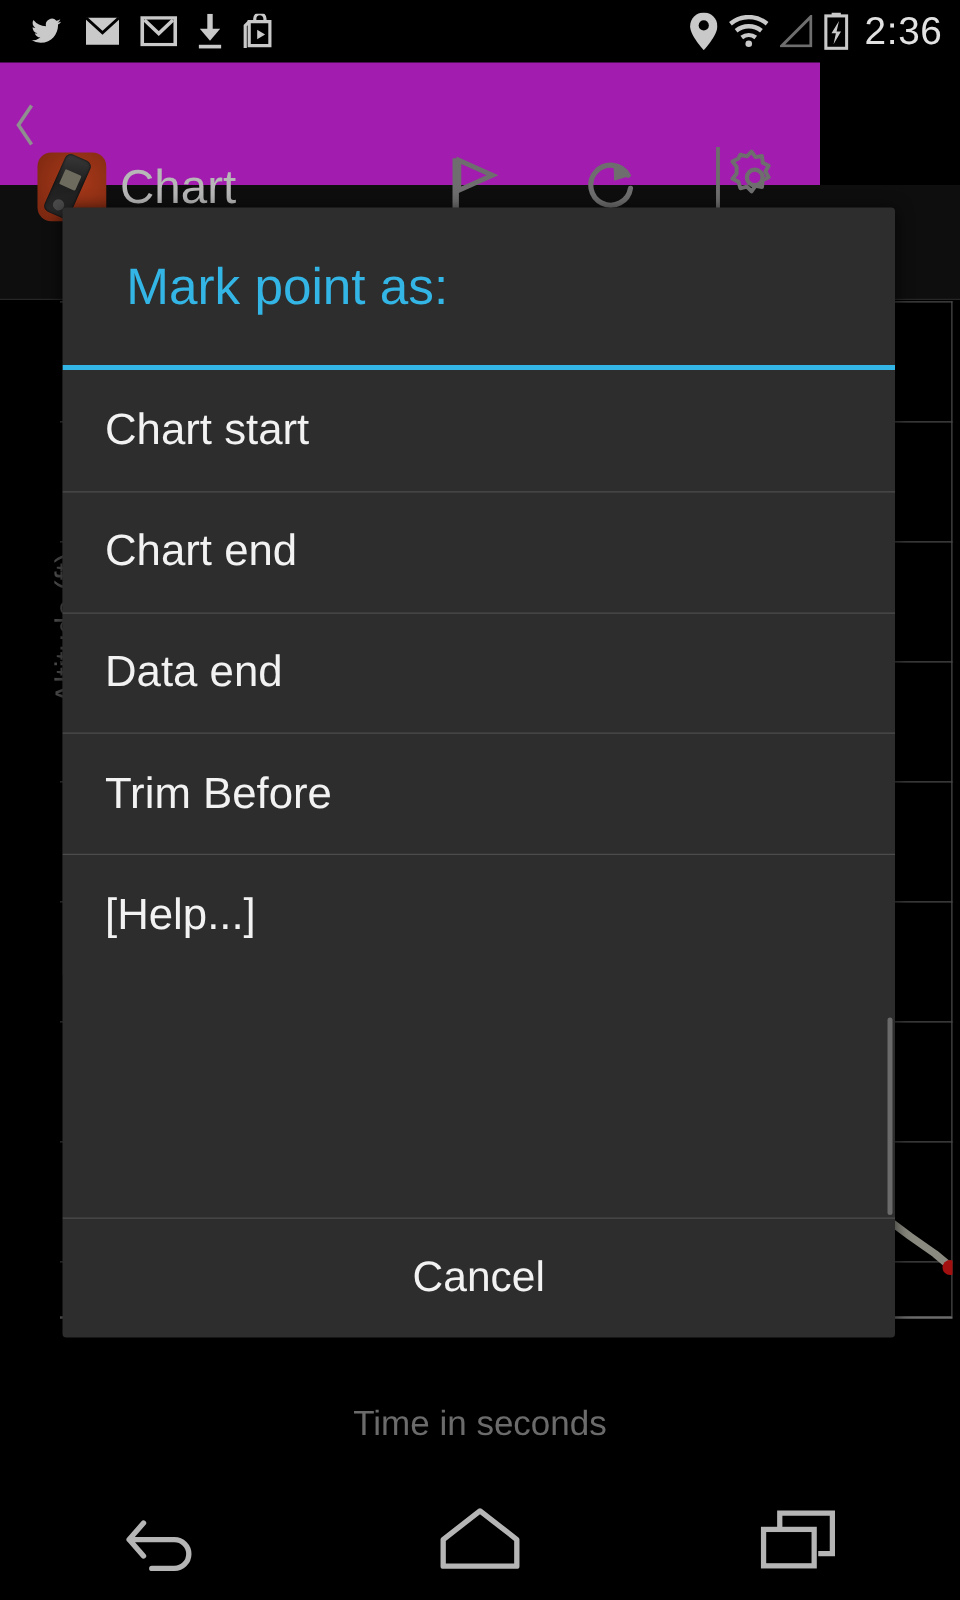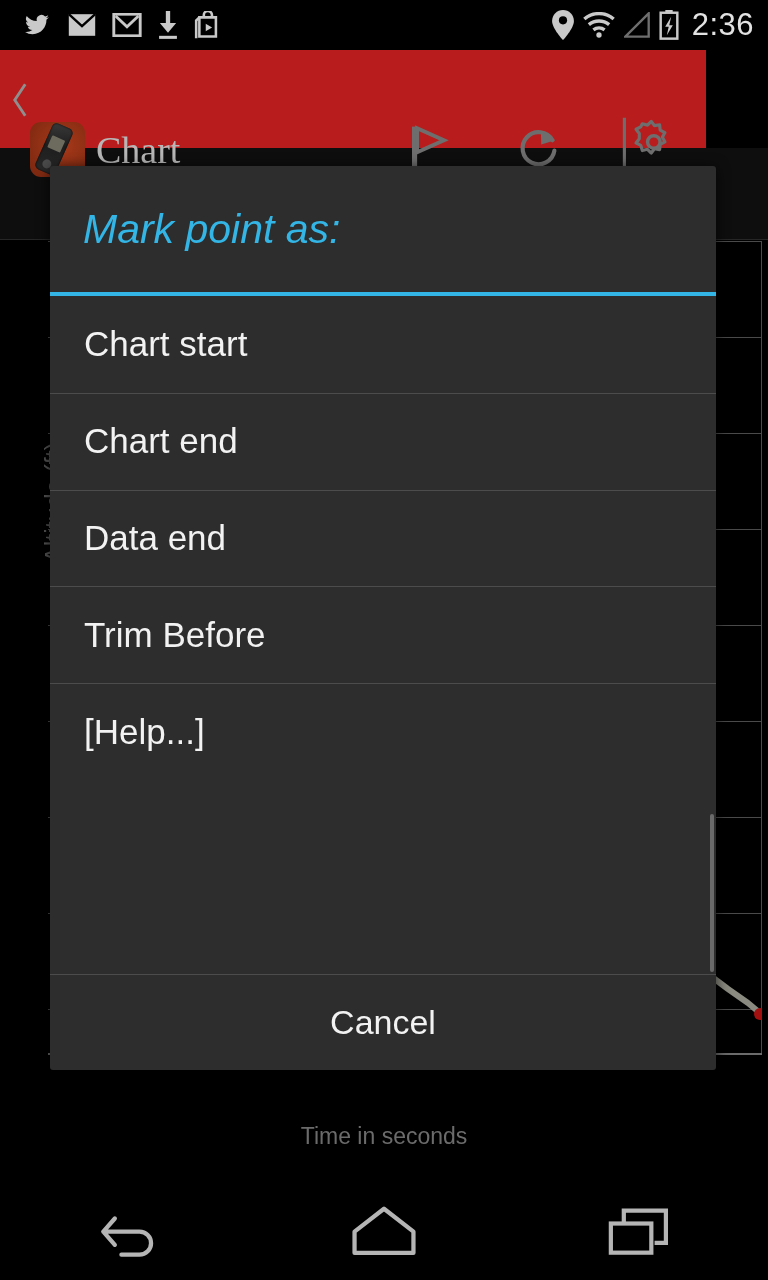--- a/index.html
+++ b/index.html
@@ -33,23 +33,22 @@
   .sb-icon { display: block; }
   #clock {
     color: #e2e2e2; font-size: 31px; letter-spacing: .5px;
     font-family: "Liberation Sans", sans-serif;
     margin-left: 4px;
   }
 
   
   #action-bar {
     position: absolute; left: 0; top: 50px;
-    width: 706px; height: 98px;
-    background: #b91c1c;
-    font-family: Liberation Serif, serif;
+    width: 656px; height: 98px;
+    background: #a21caf;
   }
   #ab-back {
     position: absolute; left: 8px; top: 30px;
     width: 24px; height: 40px;
     display: flex; align-items: center; justify-content: center;
   }
   #app-icon {
     position: absolute; left: 30px; top: 72px;
     width: 55px; height: 55px;
     border-radius: 11px;
@@ -121,40 +120,40 @@
   #ylabel {
     position: absolute; left: -46px; top: 340px;
     width: 200px; text-align: center;
     color: #555; font-size: 25px;
     transform: rotate(-90deg);
     white-space: nowrap;
   }
   #xlabel {
     position: absolute; left: 0; top: 975px;
     width: 768px; text-align: center;
-    color: #6b6b6b; font-size: 23px;
+    color: #6b6b6b; font-size: 28px;
   }
   #trace { position: absolute; left: 48px; top: 93px; }
 
   
   #scrim { position: absolute; inset: 0; background: transparent; }
   #dialog {
     position: absolute; left: 50px; top: 166px;
     width: 666px; height: 904px;
     background: #2d2d2d;
     border-radius: 3px;
     box-shadow: 0 2px 14px rgba(0,0,0,.75);
     overflow: hidden;
   }
   #dialog-title {
     position: absolute; left: 0; top: 0;
     width: 666px; height: 126px;
     display: flex; align-items: center;
-    padding-left: 33px;
-    color: #33b5e5; font-size: 41px; font-weight: 400; font-style: italic;
+    padding-left: 51px;
+    color: #33b5e5; font-size: 41px; font-weight: 400;
   }
   #title-rule {
     position: absolute; left: 0; top: 126px;
     width: 666px; height: 4px; background: #33b5e5;
   }
   #dialog-list {
     position: absolute; left: 0; top: 130px;
     width: 666px; height: 678px;
   }
   .list-item {

